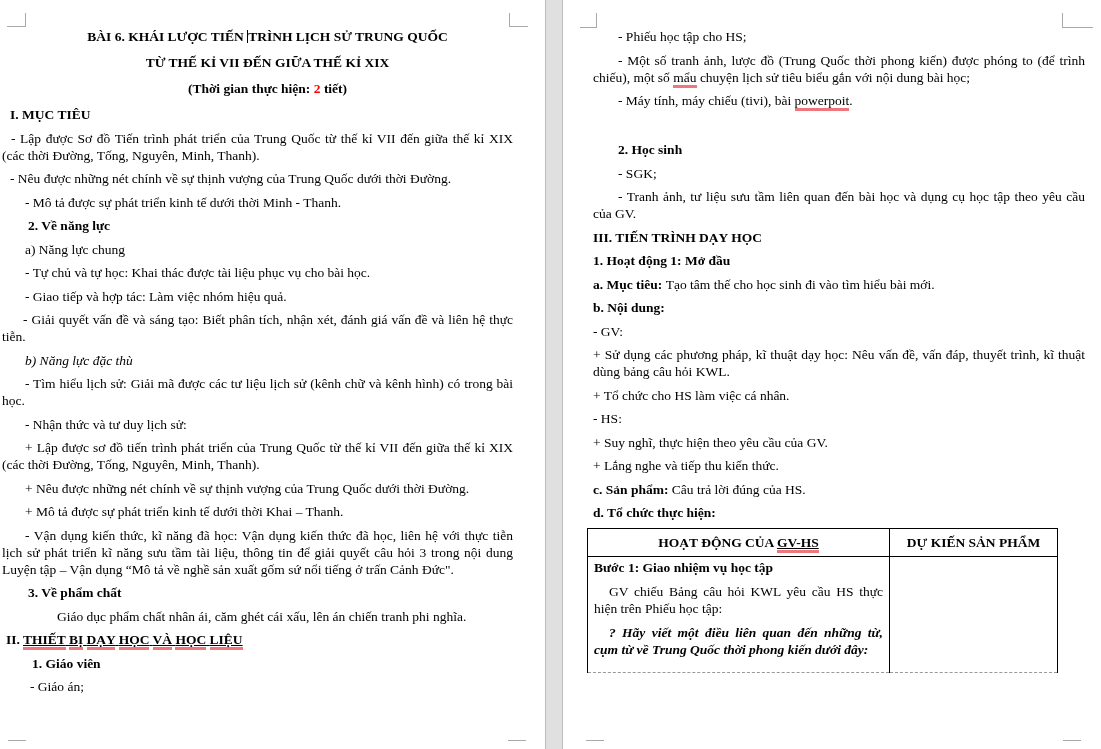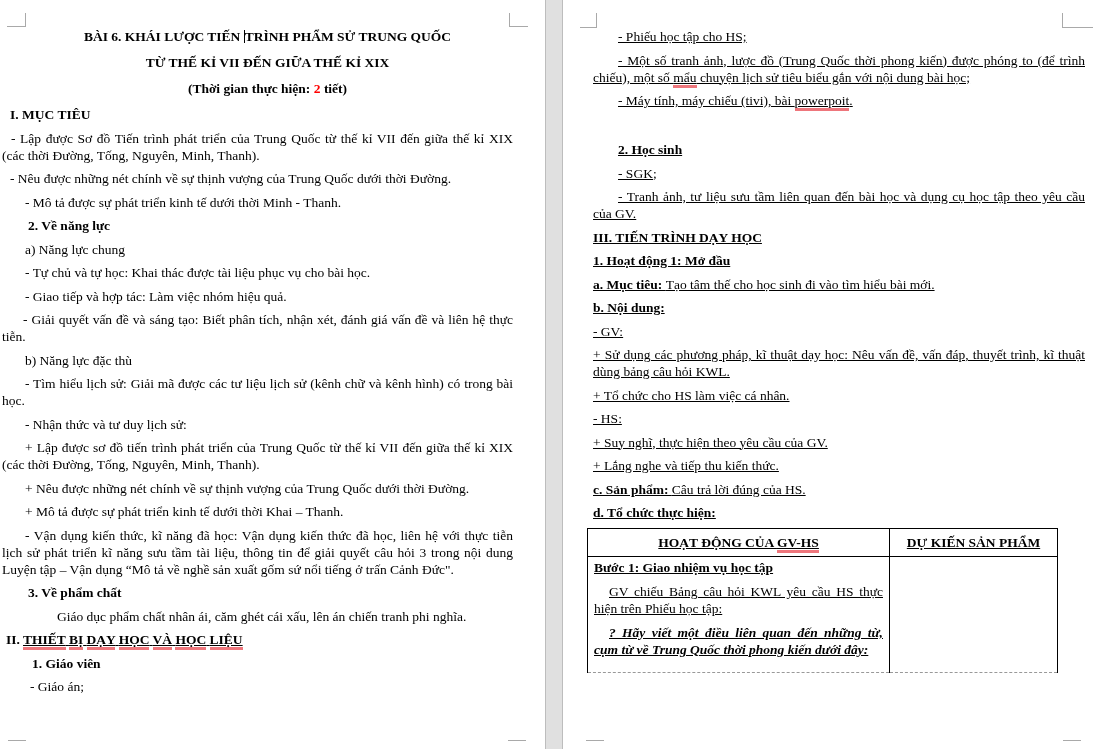--- a/index.html
+++ b/index.html
@@ -1,20 +1,20 @@
 <!DOCTYPE html>
 <html><head>
 <meta charset="utf-8">
 <style>
   html,body{margin:0;padding:0;background:#fff;}
   #canvas{position:relative;width:1101px;height:749px;overflow:hidden;background:#fff;
           font-family:"Liberation Serif","DejaVu Serif",serif;font-size:13.5px;color:#000;}
   .page{position:absolute;top:0;height:749px;background:#fff;box-sizing:border-box;}
   #page-1{left:0;width:545px;padding:28px 32px 0 2px;}
-  #page-2{left:563px;width:538px;padding:28px 16px 0 30px;text-decoration:underline;}
+  #page-2{left:563px;width:538px;padding:28px 16px 0 30px;}
   .gap-strip{position:absolute;left:545px;top:0;width:18px;height:749px;background:#e0e0e0;
              border-left:1px solid #bdbdbd;border-right:1px solid #bdbdbd;box-sizing:border-box;}
   .blk{line-height:17px;margin:0 0 6.5px 0;text-align:justify;}
   .blk.title{text-align:center;margin-bottom:9px;margin-left:20px;}
   .b{font-weight:bold;}
   .i{font-style:italic;}
   .u{text-decoration:underline;}
   .sp{border-bottom:3px solid #ee767c;}
   .red{color:#ff0000;}
   .cursor{display:inline-block;width:1px;height:13px;background:#000;vertical-align:-2px;}
@@ -27,33 +27,33 @@
   .mark{position:absolute;box-sizing:border-box;}
   .mark.tl{border-right:1px solid #a9a9a9;border-bottom:1px solid #a9a9a9;}
   .mark.tr{border-left:1px solid #a9a9a9;border-bottom:1px solid #a9a9a9;}
   .mark.bm{border-top:1px solid #a9a9a9;}
 </style>
 </head>
 <body>
 
 <div id="canvas">
   <div class="page" id="page-1">
-      <div class="blk title"><span class="b">BÀI 6. KHÁI LƯỢC TIẾN </span><span class="cursor"></span><span class="b">TRÌNH PHẨM SỬ TRUNG QUỐC</span></div>
+      <div class="blk title"><span class="b">BÀI 6. KHÁI LƯỢC TIẾN </span><span class="cursor"></span><span class="b">TRÌNH LỊCH SỬ TRUNG QUỐC</span></div>
       <div class="blk title"><span class="b">TỪ THẾ KỈ VII ĐẾN GIỮA THẾ KỈ XIX</span></div>
       <div class="blk title"><span class="b">(Thời gian thực hiện: </span><span class="b red">2</span><span class="b"> tiết)</span></div>
       <div class="blk" style="text-indent: 8px;"><span class="b">I. MỤC TIÊU</span></div>
       <div class="blk" style="text-indent: 9px;"><span class="">- Lập được Sơ đồ Tiến trình phát triển của Trung Quốc từ thế kỉ VII đến giữa thế kỉ XIX (các thời Đường, Tống, Nguyên, Minh, Thanh).</span></div>
       <div class="blk" style="text-indent: 8px;"><span class="">- Nêu được những nét chính về sự thịnh vượng của Trung Quốc dưới thời Đường.</span></div>
       <div class="blk" style="text-indent: 23px;"><span class="">- Mô tả được sự phát triển kinh tế dưới thời Minh - Thanh.</span></div>
       <div class="blk" style="text-indent: 26px;"><span class="b">2. Về năng lực</span></div>
       <div class="blk" style="text-indent: 23px; margin-top: 6px;"><span class="">a) Năng lực chung</span></div>
       <div class="blk" style="text-indent: 23px;"><span class="">- Tự chủ và tự học: Khai thác được tài liệu phục vụ cho bài học.</span></div>
       <div class="blk" style="text-indent: 23px;"><span class="">- Giao tiếp và hợp tác: Làm việc nhóm hiệu quả.</span></div>
       <div class="blk" style="text-indent: 21px;"><span class="">- Giải quyết vấn đề và sáng tạo: Biết phân tích, nhận xét, đánh giá vấn đề và liên hệ thực tiễn.</span></div>
-      <div class="blk" style="text-indent: 23px;"><span class="">b) Năng lực đặc thù</span></div>
+      <div class="blk" style="text-indent: 23px; font-style: italic;"><span class="">b) Năng lực đặc thù</span></div>
       <div class="blk" style="text-indent: 23px;"><span class="">- Tìm hiểu lịch sử: Giải mã được các tư liệu lịch sử (kênh chữ và kênh hình) có trong bài học.</span></div>
       <div class="blk" style="text-indent: 23px;"><span class="">- Nhận thức và tư duy lịch sử:</span></div>
       <div class="blk" style="text-indent: 23px;"><span class="">+ Lập được sơ đồ tiến trình phát triển của Trung Quốc từ thế kỉ VII đến giữa thế kỉ XIX (các thời Đường, Tống, Nguyên, Minh, Thanh).</span></div>
       <div class="blk" style="text-indent: 23px;"><span class="">+ Nêu được những nét chính về sự thịnh vượng của Trung Quốc dưới thời Đường.</span></div>
       <div class="blk" style="text-indent: 23px;"><span class="">+ Mô tả được sự phát triển kinh tế dưới thời Khai – Thanh.</span></div>
       <div class="blk" style="text-indent: 23px;"><span class="">- Vận dụng kiến thức, kĩ năng đã học: Vận dụng kiến thức đã học, liên hệ với thực tiễn lịch sử phát triển kĩ năng sưu tầm tài liệu, thông tin để giải quyết câu hỏi 3 trong nội dung Luyện tập – Vận dụng “Mô tả về nghề sản xuất gốm sứ nổi tiếng ở trấn Cảnh Đức".</span></div>
       <div class="blk" style="text-indent: 26px;"><span class="b">3. Về phẩm chất</span></div>
       <div class="blk" style="text-indent: 55px;"><span class="">Giáo dục phẩm chất nhân ái, căm ghét cái xấu, lên án chiến tranh phi nghĩa.</span></div>
       <div class="blk" style="text-indent: 4px;"><span class="b">II. </span><span class="b u sp">THIẾT</span><span class="b u"> </span><span class="b u sp">BỊ</span><span class="b u"> </span><span class="b u sp">DẠY</span><span class="b u"> </span><span class="b u sp">HỌC</span><span class="b u"> </span><span class="b u sp">VÀ</span><span class="b u"> </span><span class="b u sp">HỌC</span><span class="b u"> </span><span class="b u sp">LIỆU</span></div>
       <div class="blk" style="text-indent: 30px;"><span class="b">1. Giáo viên</span></div>

